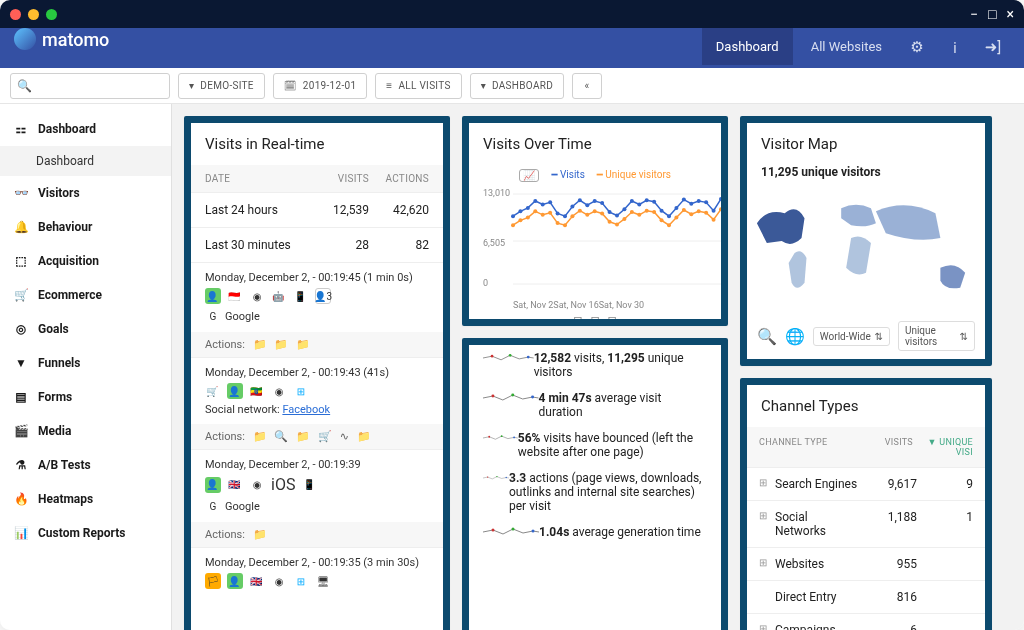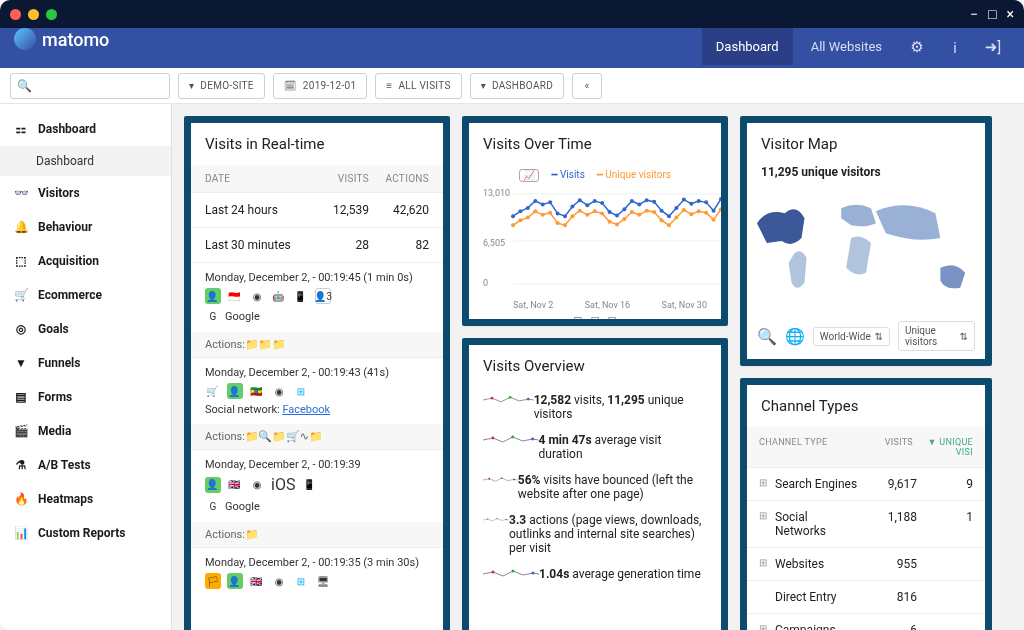--- a/index.html
+++ b/index.html
@@ -30,21 +30,21 @@
 .col1 { display:flex; flex-direction:column; }
 .col2 { display:flex; flex-direction:column; gap:12px; }
 .col3 { display:flex; flex-direction:column; gap:12px; }
 .rt-head { background:#f7f7f7; display:grid; grid-template-columns:1fr 60px 60px; font-size:10px; color:#888; padding:8px 14px; letter-spacing:.3px; }
 .rt-row { display:grid; grid-template-columns:1fr 60px 60px; font-size:12px; color:#222; padding:10px 14px; border-top:1px solid #eee; }
 .rt-row .num { text-align:right; }
 .rt-entry { border-top:1px solid #eee; padding:8px 14px; font-size:11px; color:#333; }
 .rt-entry .ts { margin-bottom:4px; }
 .rt-icons { display:flex; gap:6px; align-items:center; margin:4px 0; }
 .chip { width:16px; height:16px; border-radius:3px; display:inline-flex; align-items:center; justify-content:center; font-size:10px; }
-.rt-actions { background:#f7f7f7; padding:6px 14px; font-size:11px; color:#666; display:flex; align-items:center; }
+.rt-actions { background:#f7f7f7; padding:6px 14px; font-size:11px; color:#666; display:flex; gap:8px; align-items:center; }
 .chart-area { padding:0 14px 12px; }
 .miniaxis { font-size:9px; color:#888; }
 .legend { font-size:10px; display:flex; gap:12px; margin:4px 0 4px 36px; }
 .lg1 { color:#3366cc; } .lg2 { color:#ff9933; }
 .ctrl-icons { display:flex; gap:8px; justify-content:center; margin-top:4px; font-size:11px; color:#888; }
 .ov-row { display:flex; gap:0; padding:6px 14px; align-items:flex-start; font-size:12px; color:#222; }
 .spark { width:56px; height:14px; }
 .mapstats { font-size:12px; font-weight:700; color:#222; padding:0 14px 4px; }
 .mapimg { width:100%; height:130px; display:block; }
 .mapctrl { display:flex; gap:8px; padding:8px 10px; align-items:center; }
@@ -323,34 +323,33 @@
               <circle cx="178.57142857142858" cy="34.35664873174481" r="2" fill="#ff9933"></circle>
               <circle cx="186" cy="39.19907763259031" r="2" fill="#ff9933"></circle>
               <circle cx="193.42857142857144" cy="31.58954650269024" r="2" fill="#ff9933"></circle>
               <circle cx="200.85714285714286" cy="23.980015372790163" r="2" fill="#ff9933"></circle>
               <circle cx="208.28571428571428" cy="28.130668716372014" r="2" fill="#ff9933"></circle>
               <circle cx="215.71428571428572" cy="25.363566487317442" r="2" fill="#ff9933"></circle>
               <circle cx="223.14285714285714" cy="26.747117601844735" r="2" fill="#ff9933"></circle>
               <circle cx="230.57142857142858" cy="33.66487317448116" r="2" fill="#ff9933"></circle>
               <circle cx="238" cy="23.288239815526524" r="2" fill="#ff9933"></circle>
             </svg>
-          <div style="display:flex;justify-content:space-between;font-size:9px;color:#888;padding-left:30px">
+          <div style="display:flex;justify-content:flex-start;font-size:9px;color:#888;padding-left:30px">
             <span>Sat, Nov 2</span>
             <span>Sat, Nov 16</span>
             <span>Sat, Nov 30</span>
           </div>
           <div class="ctrl-icons">
             <span>⊡</span>
             <span>⊡</span>
             <span>⊡</span>
           </div>
         </div>
       </div>
       <div class="card" style="flex:1">
-        <div class="ctitle">Visits Overview</div>
         <div id="ov-lines">
             <div class="ov-row">
               <svg class="spark" viewBox="0 0 56 14">
                 <polyline fill="none" stroke="#888" stroke-width="1" points="0,7 10,5 20,9 30,4 40,8 50,6 56,7"></polyline>
                 <circle cx="10" cy="5" r="1.5" fill="#c33"></circle>
                 <circle cx="30" cy="4" r="1.5" fill="#3a3"></circle>
                 <circle cx="50" cy="6" r="1.5" fill="#36c"></circle>
               </svg>
               <div><b>12,582</b> visits, <b>11,295</b> unique visitors</div>
             </div>

